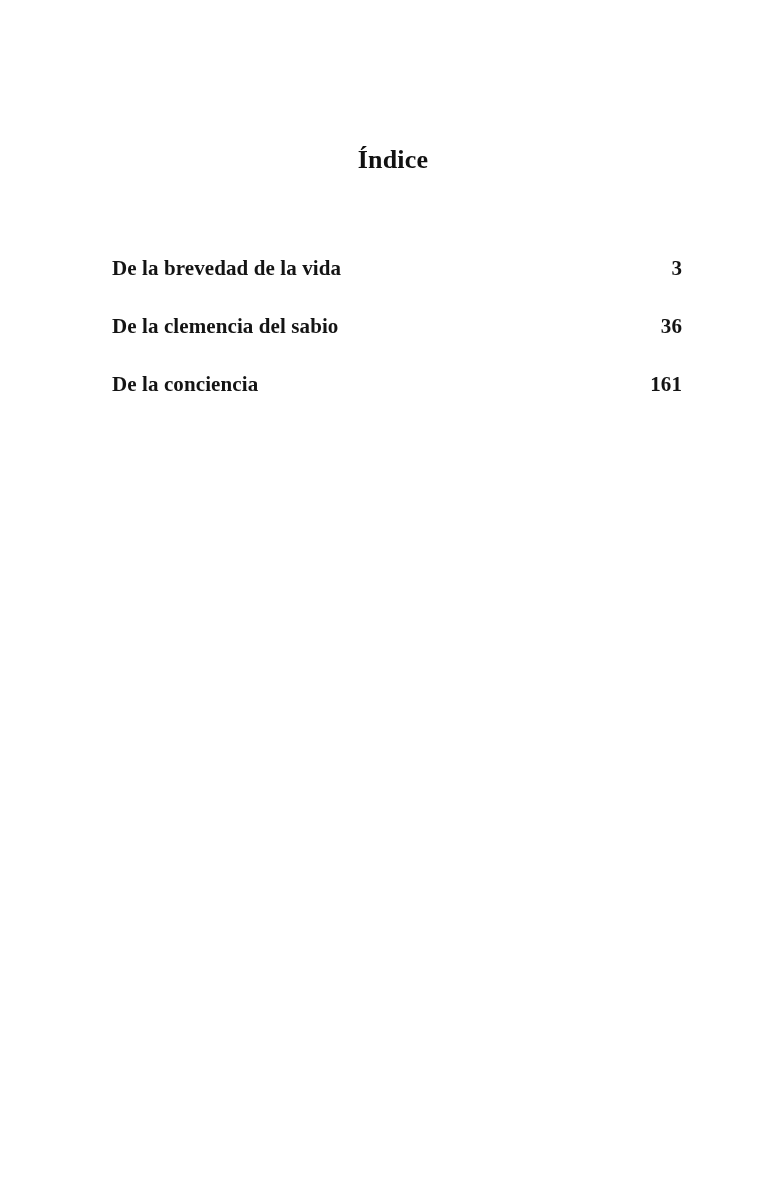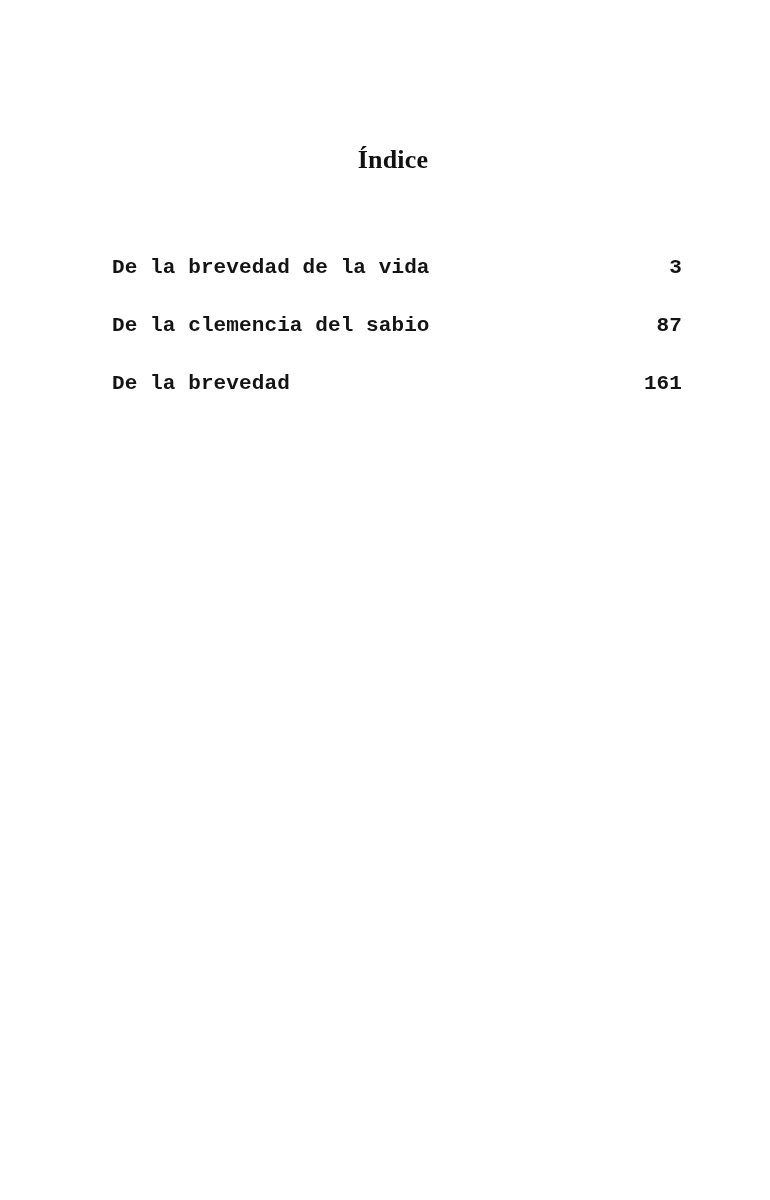--- a/index.html
+++ b/index.html
@@ -37,21 +37,21 @@
     position: absolute;
     top: 256px;
     left: 112px;
     width: 570px;
   }
   .toc-entry {
     display: flex;
     align-items: baseline;
     justify-content: space-between;
     height: 58px;
-    font-family: Liberation Mono, monospace;
+    font-family: Liberation Serif, serif;
     font-weight: bold;
     font-size: 21px;
     color: #141414;
   }
   .toc-title {
     white-space: nowrap;
     letter-spacing: 0.1px;
   }
   .toc-page {
     font-weight: bold;
@@ -71,22 +71,22 @@
   <div class="toc">
 
     <div class="toc-entry">
       <span class="toc-title">De la brevedad de la vida</span>
       <span class="toc-page">3</span>
     </div>
 
 
     <div class="toc-entry">
       <span class="toc-title">De la clemencia del sabio</span>
-      <span class="toc-page">87</span>
+      <span class="toc-page">36</span>
     </div>
 
     <div class="toc-entry">
-      <span class="toc-title">De la brevedad</span>
+      <span class="toc-title">De la conciencia</span>
       <span class="toc-page">161</span>
     </div>
 
   </div>
 </div>
 
 </body></html>

